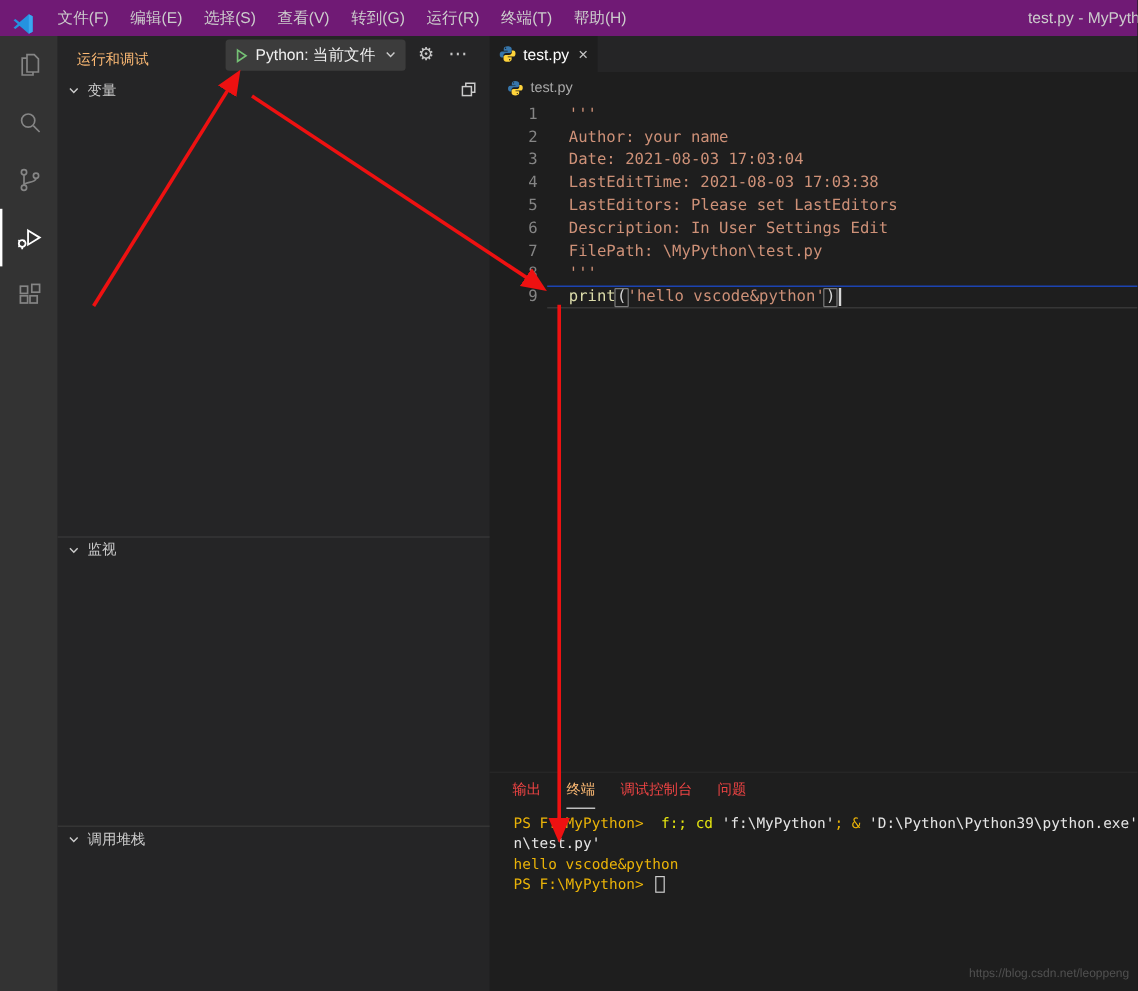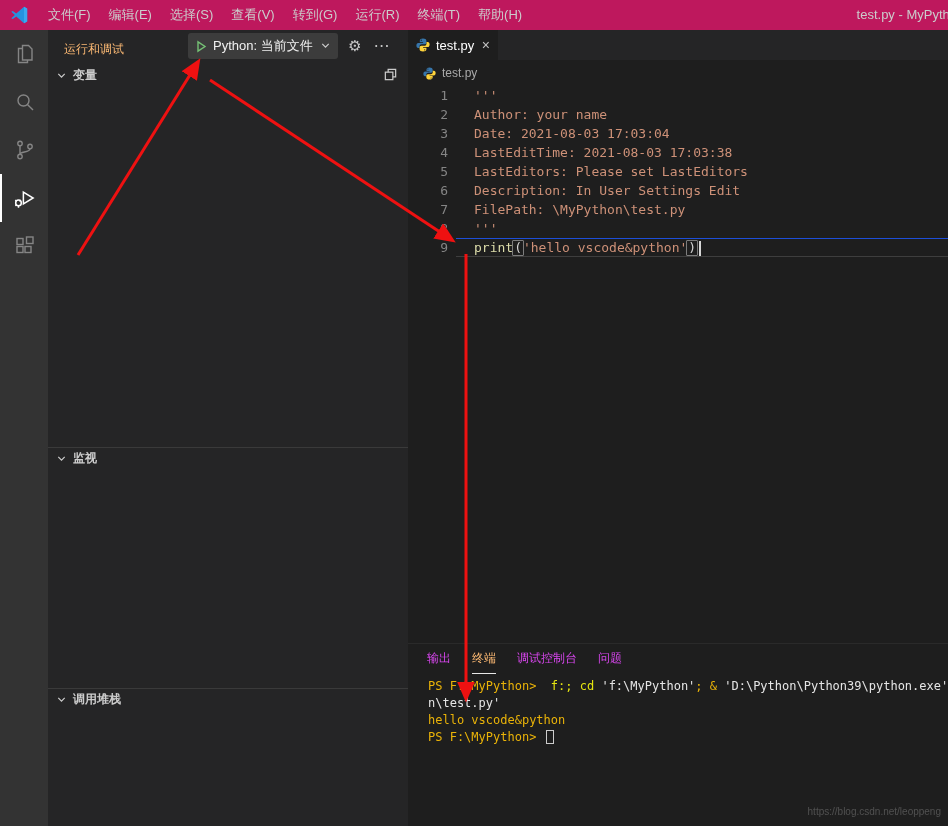--- a/index.html
+++ b/index.html
@@ -4,21 +4,21 @@
 <style>
   * { margin:0; padding:0; box-sizing:border-box; }
   html,body { width:948px; height:826px; }
   body {
     position:relative; overflow:hidden; background:#1e1e1e;
     font-family:"Liberation Sans","DejaVu Sans",sans-serif;
     -webkit-font-smoothing:antialiased;
   }
   
   .titlebar { position:absolute; left:0; top:0; width:948px; height:30px;
-    background:#be185d; display:flex; align-items:center; z-index:2; }
+    background:#701a75; display:flex; align-items:flex-end; z-index:2; }
   .vscode-logo { margin:0 10px 0 9px; display:flex; }
   .menu-bar { display:flex; height:30px; }
   .menu-item { padding:0 9px; line-height:30px; font-size:13px; color:#cccccc; cursor:default; }
   .window-title { position:absolute; right:-9px; top:0; line-height:30px;
     font-size:13px; color:#cccccc; white-space:nowrap; }
   
   .activitybar { position:absolute; left:0; top:30px; width:48px; height:796px;
     background:#333333; z-index:2; }
   .ab-item { height:48px; display:flex; align-items:center; justify-content:center;
     border-left:2px solid transparent; }
@@ -30,21 +30,21 @@
     background:#252526; z-index:1; }
   .side-title { position:absolute; left:16px; top:11px; font-size:12px; color:#fdba74; }
   .debug-dropdown { position:absolute; left:140px; top:3px; width:150px; height:26px;
     background:#3c3c3c; border-radius:3px; display:flex; align-items:center;
     padding:0 7px; color:#f0f0f0; font-size:13px; }
   .debug-dropdown .dd-label { margin:0 6px; white-space:nowrap;text-align:right; }
   .icon-btn { position:absolute; color:#c5c5c5; font-size:15px; line-height:26px; text-align:center; width:24px; top:3px; }
   .gear-btn { left:295px; }
   .more-btn { left:322px; font-size:16px; letter-spacing:1px; }
   .section-header { position:absolute; left:0; width:360px; height:22px;
-    display:flex; align-items:center; font-size:12px; font-weight:700; color:#cccccc; }
+    display:flex; align-items:center; font-size:12px; font-weight:400; color:#cccccc; }
   .section-header .chev { margin:0 6px 0 8px; display:flex; }
   .sec-1 { top:34px; }
   .sec-2 { top:417px; border-top:1px solid #3a3a3a; }
   .sec-3 { top:658px; border-top:1px solid #3a3a3a; }
   .group-icon { position:absolute; right:10px; top:37px; display:flex; }
   
   .editorcol { position:absolute; left:408px; top:30px; width:540px; height:613px;
     background:#1e1e1e; }
   .tabbar { height:30px; background:#252526; display:flex; }
   .tab { width:90px; height:30px; background:#1e1e1e; display:flex; align-items:center;
@@ -62,21 +62,21 @@
   .tok-str { color:#ce9178; }
   .tok-fn { color:#dcdcaa; }
   .tok-bracket { color:#d4d4d4; display:inline-block; border:1px solid #7c7c7c;
     line-height:14px; margin:0 -1px; padding:0 1px; border-radius:1px; }
   .caret { display:inline-block; width:2px; height:15px; background:#d7d7d7;
     vertical-align:middle; margin-left:2px; }
   
   .panel { position:absolute; left:408px; top:643px; width:540px; height:183px;
     background:#1e1e1e; border-top:1px solid #2a2a2a; }
   .panel-tabs { height:30px; display:flex; align-items:flex-end; padding-left:19px; gap:21px; }
-  .ptab { font-size:12px; color:#d946ef; height:29px; line-height:26px; }
+  .ptab { font-size:12px; color:#ef4444; height:29px; line-height:26px; }
   .ptab.active { color:#fdba74; border-bottom:1px solid #e7e7e7; }
   .term { padding:4px 0 0 20px; font-family:"DejaVu Sans Mono","Liberation Mono",monospace;
     font-size:12px; line-height:17px; }
   .t-line { white-space:pre; overflow:hidden; }
   .t-fg { color:#eab308; }
   .t-yellow { color:#e5e510; }
   .t-cyan { color:#e5e5e5; }
   .cursor-box { display:inline-block; width:8px; height:14px; border:1px solid #cccccc;
     vertical-align:text-bottom; margin-left:2px; }
   

